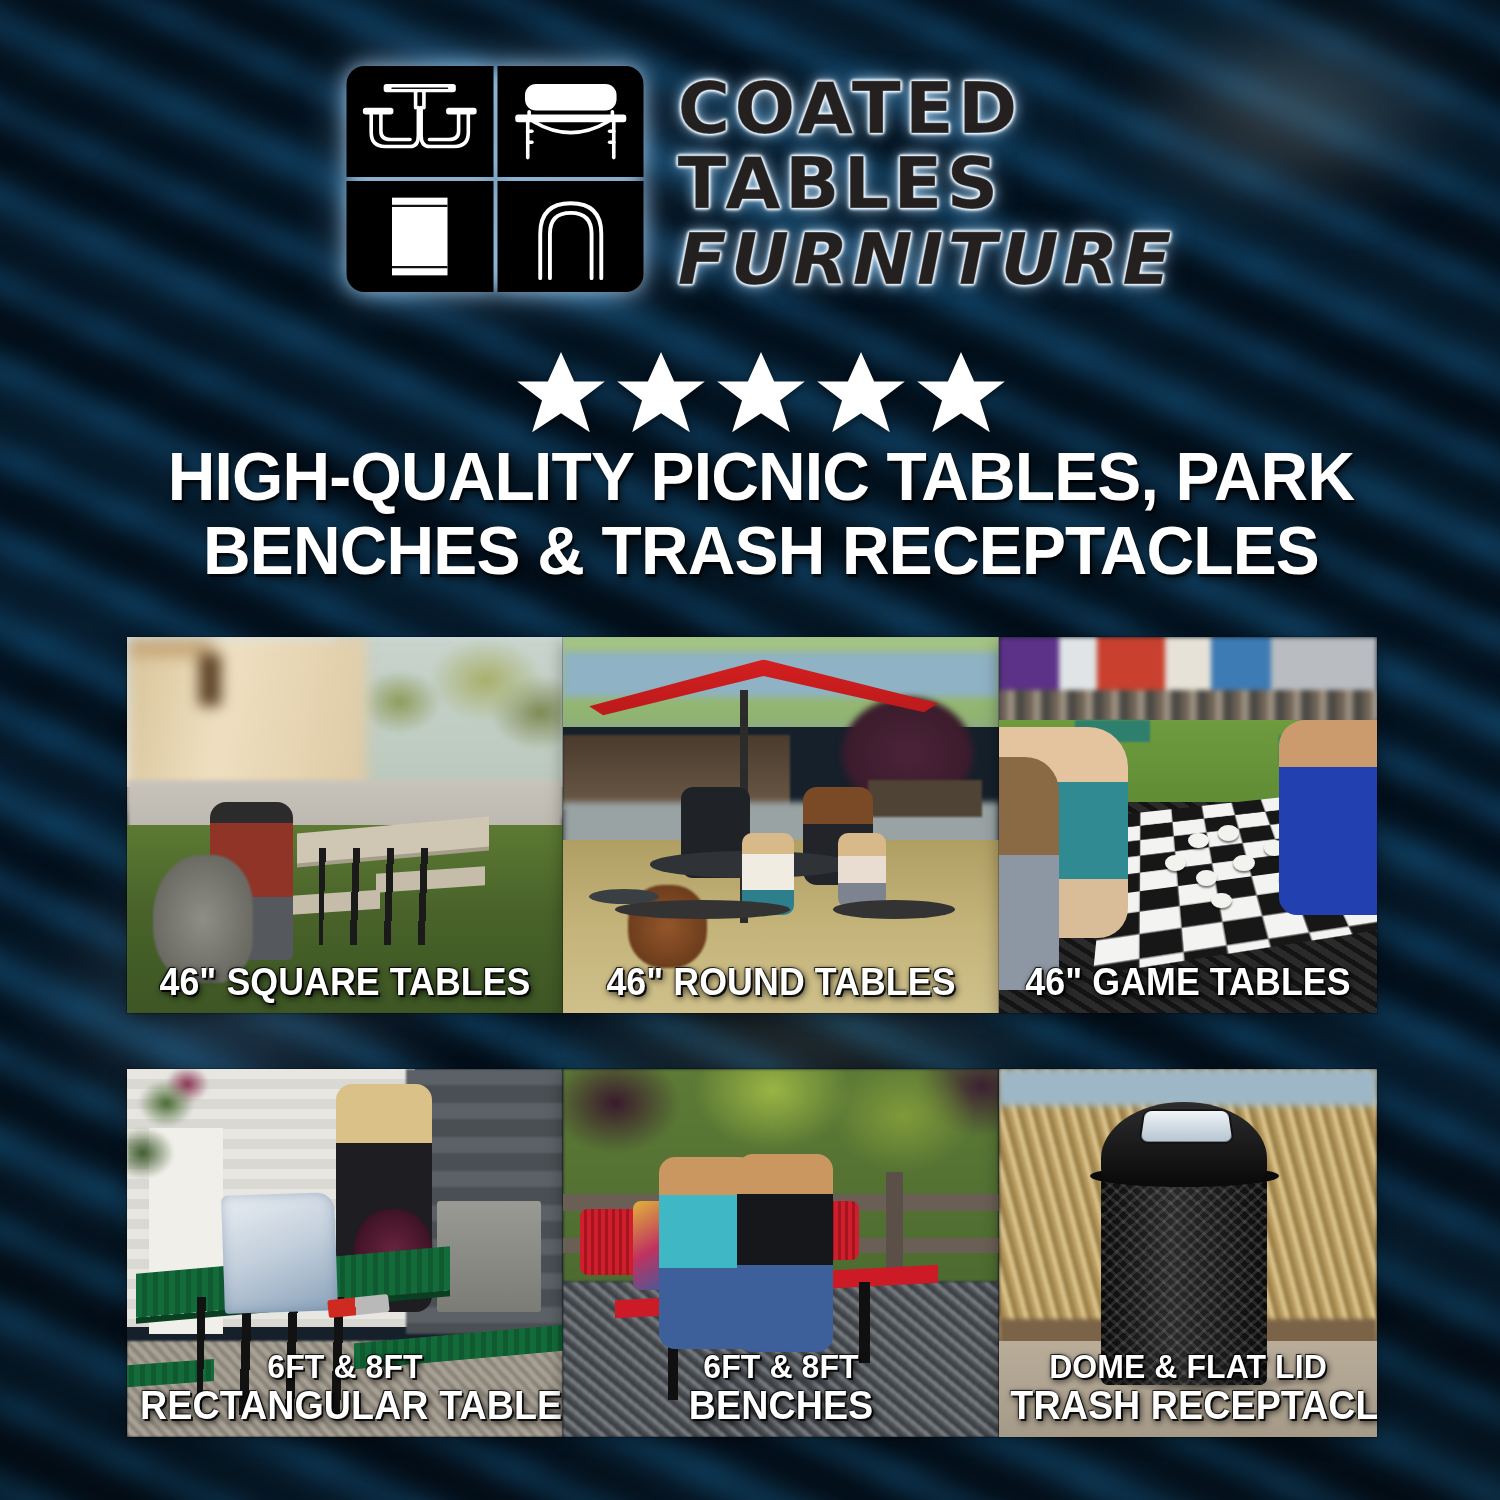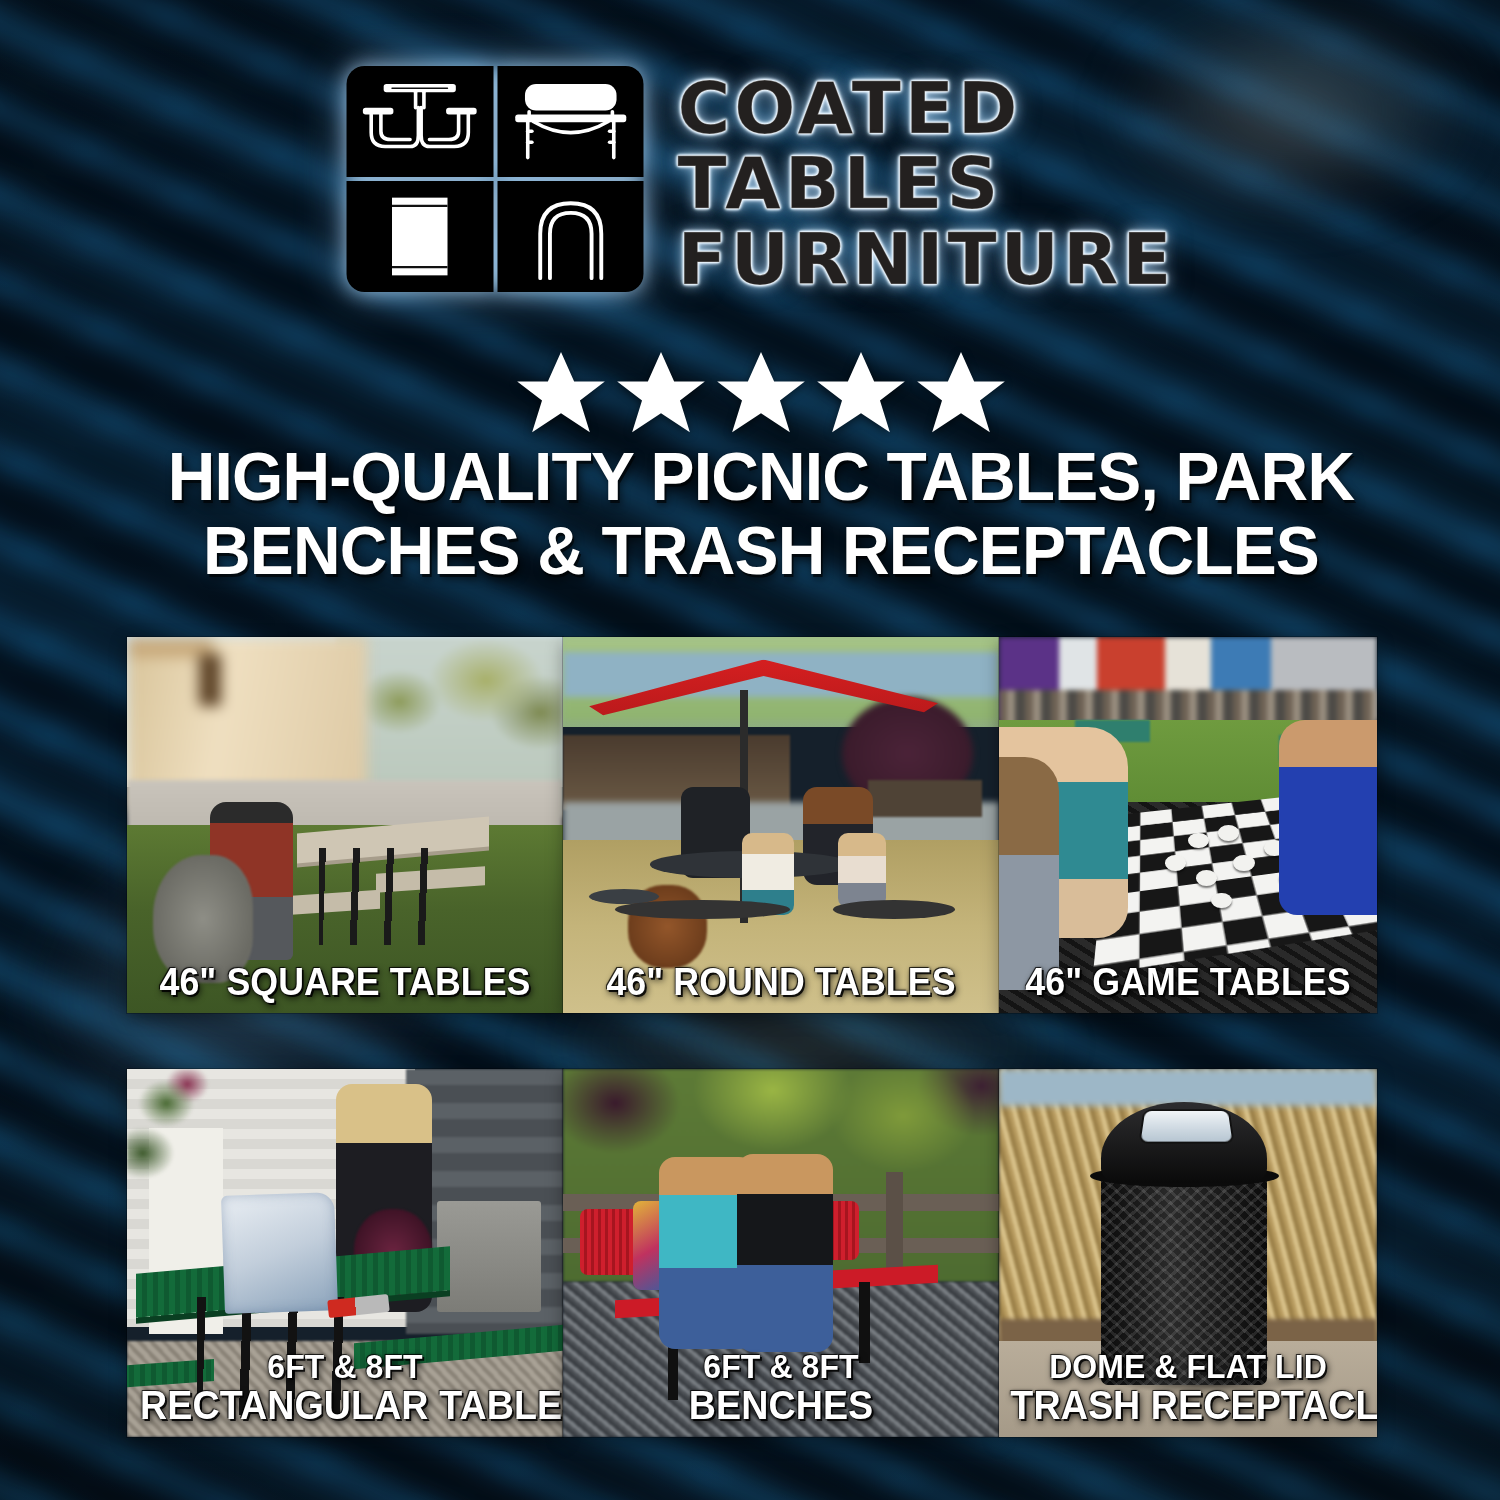--- a/index.html
+++ b/index.html
@@ -111,21 +111,21 @@
        1px 0 3px #cfe6f7,
       -1px 0 3px #cfe6f7,
        0 1px 3px #cfe6f7,
        0 -1px 3px #cfe6f7,
        0 0 13px rgba(190,225,255,.85),
        0 0 26px rgba(120,180,225,.55);
     -webkit-text-stroke:1px rgba(255,255,255,.30);
   }
   .wm-1{font-size:72px;}
   .wm-2{font-size:72px;}
-  .wm-3{font-size:72px;}
+  .wm-3{font-size:72px;font-style:italic;}
 
   
   .stars{
     position:absolute;left:0;right:0;top:352px;
     display:flex;justify-content:center;gap:12px;
   }
   .star{
     width:88px;height:84px;display:block;
     filter:drop-shadow(0 2px 4px rgba(0,0,0,.55));
   }

